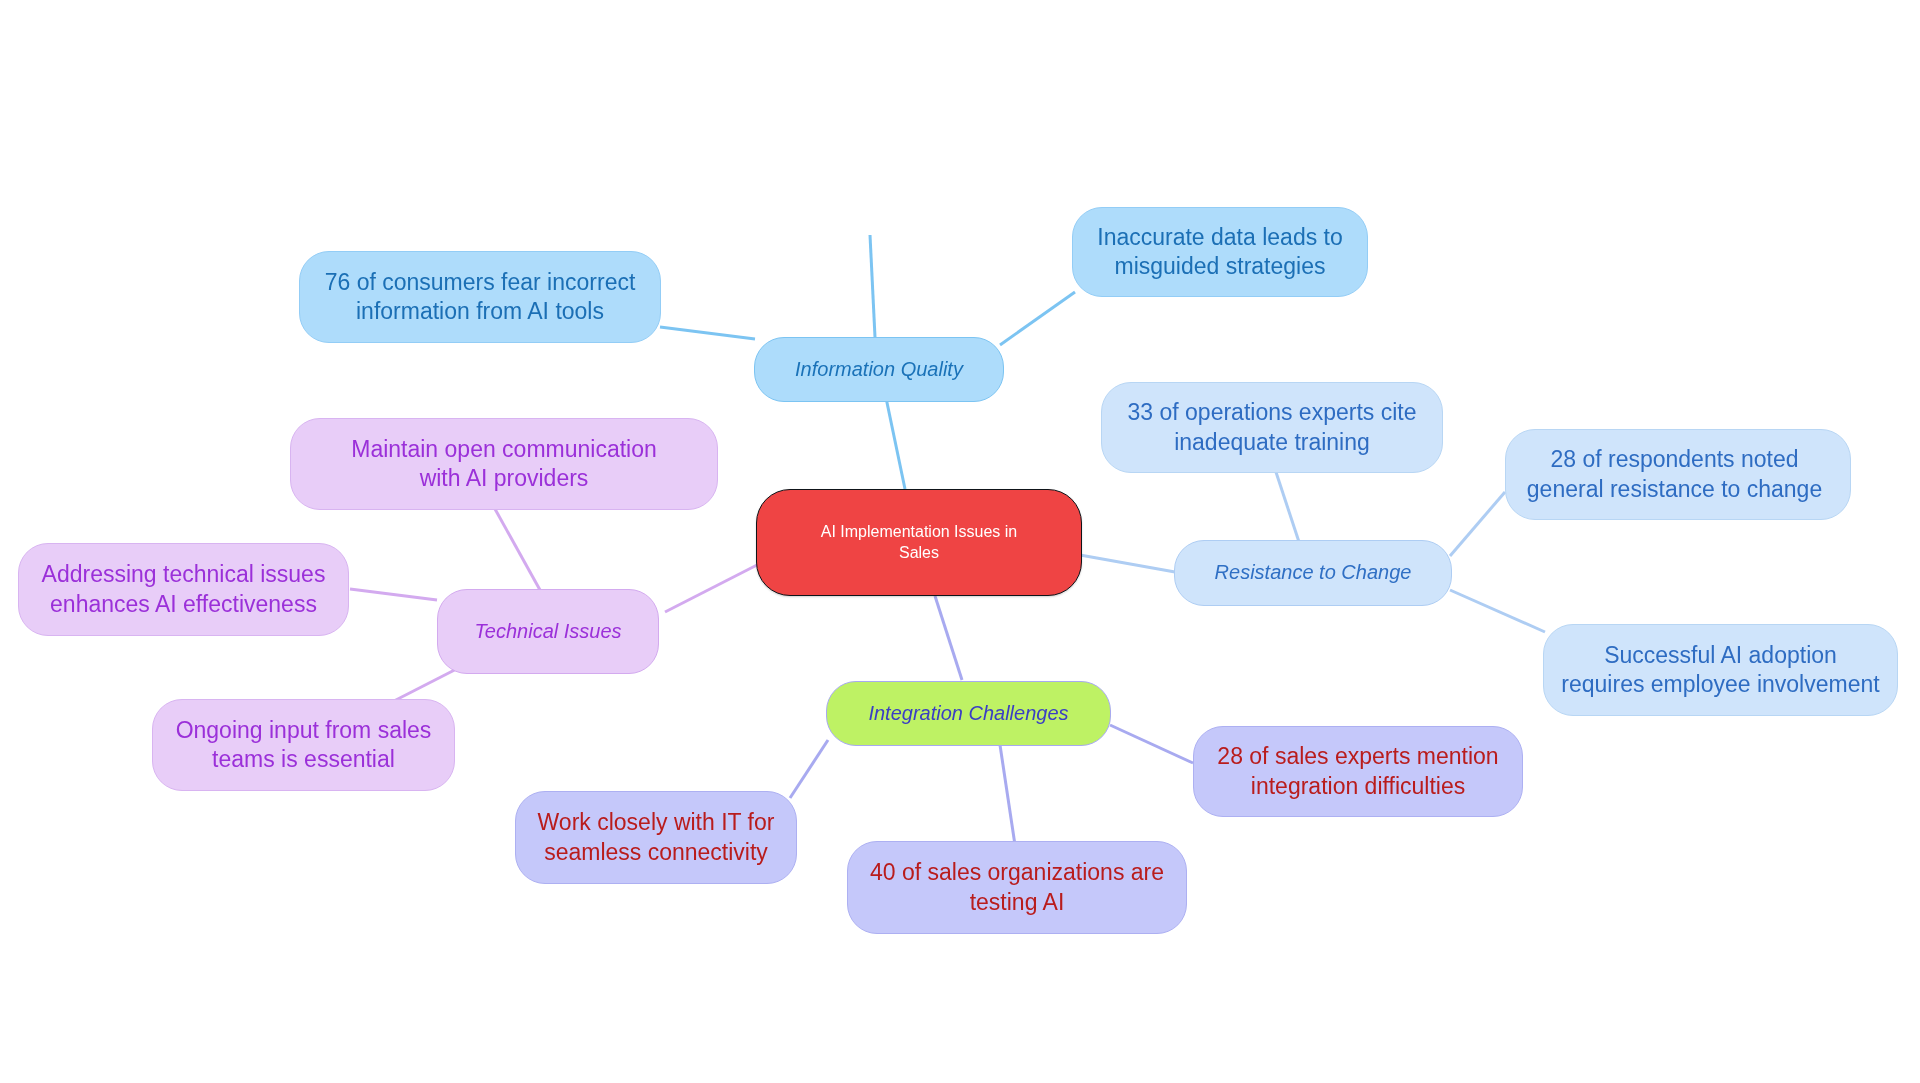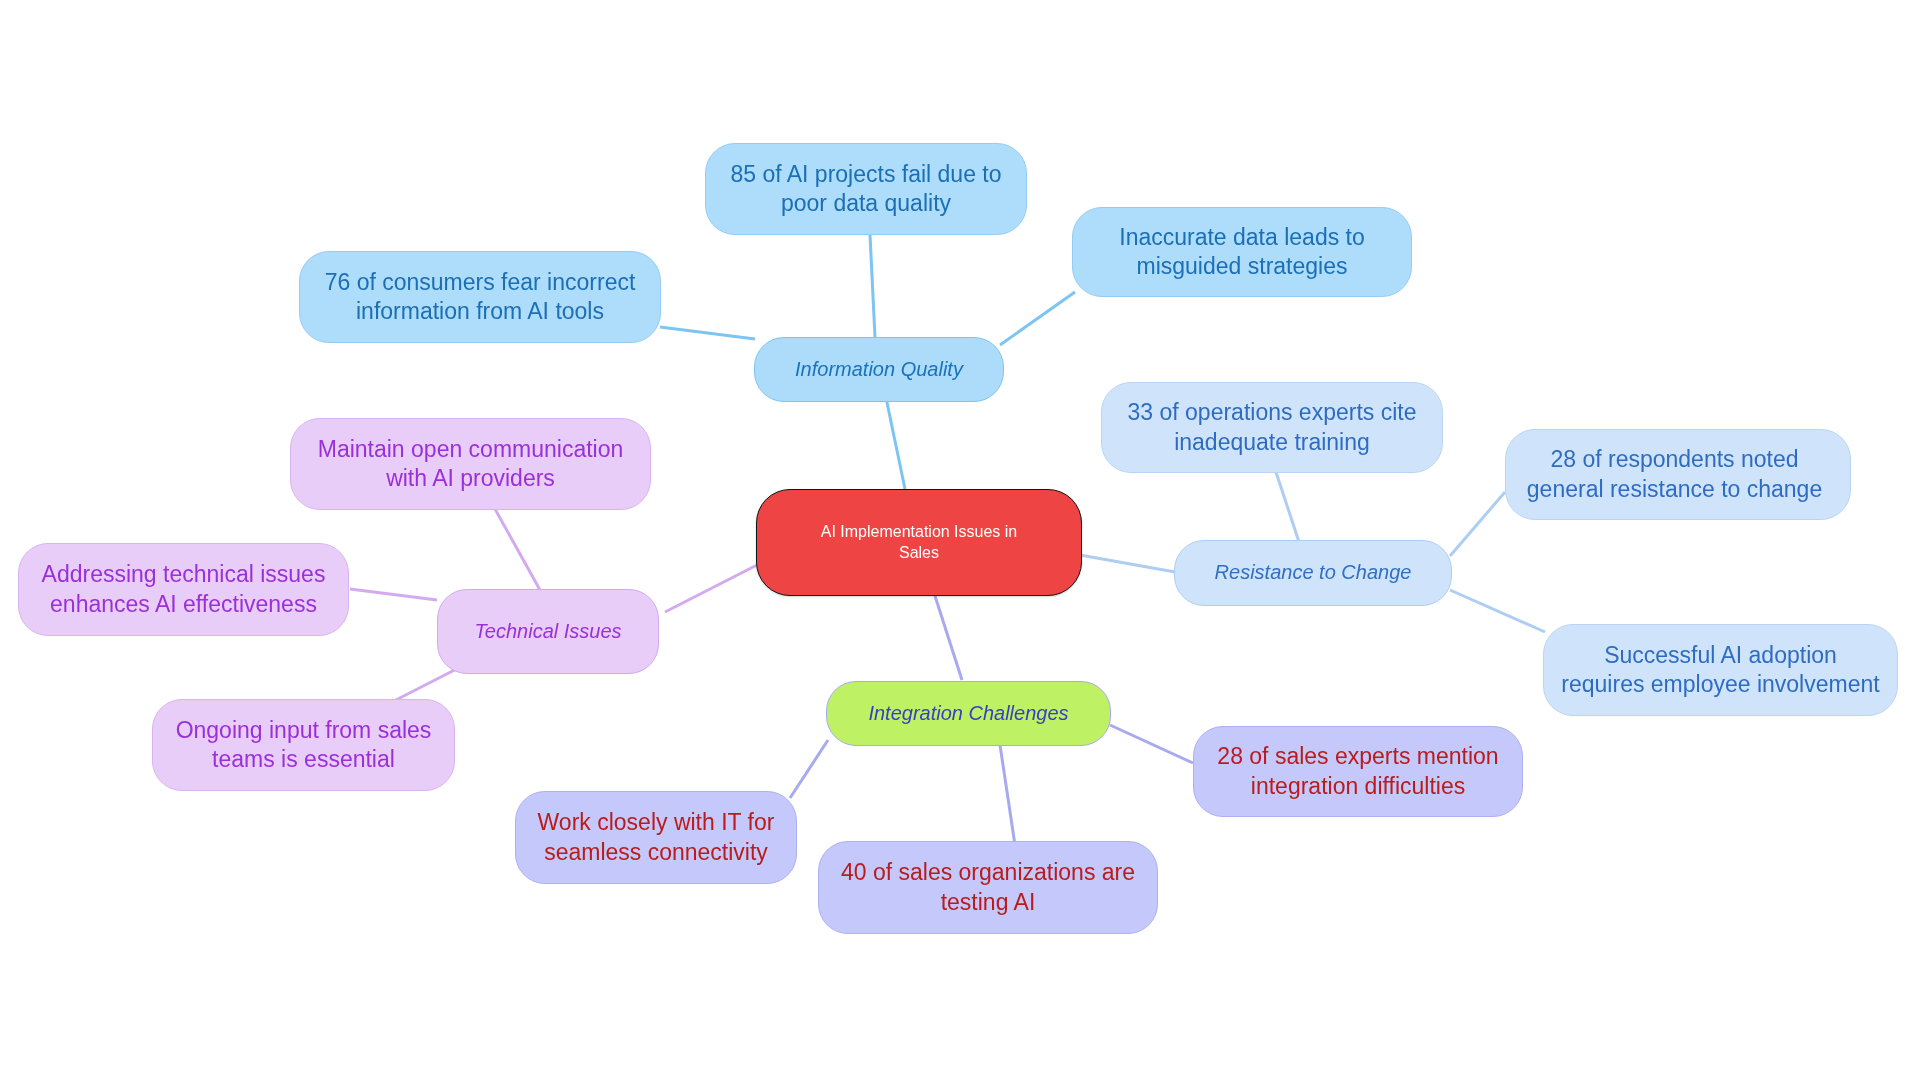--- a/index.html
+++ b/index.html
@@ -103,29 +103,25 @@
   </svg>
 
   <div class="node node-root" style="left:756px; top:489px; width:326px; height:107px;">
     <span>AI Implementation Issues in
 Sales</span>
   </div>
 
   <div class="node node-branch t-sky" style="left:754px; top:337px; width:250px; height:65px;">
     <span>Information Quality</span>
   </div>
-  <div class="node node-leaf t-sky-leaf" style="left:705px; top:143px; width:322px; height:92px;">
-    <span>85 of AI projects fail due to
-poor data quality</span>
-  </div>
   <div class="node node-leaf t-sky-leaf" style="left:299px; top:251px; width:362px; height:92px;">
     <span>76 of consumers fear incorrect
 information from AI tools</span>
   </div>
-  <div class="node node-leaf t-sky-leaf" style="left:1072px; top:207px; width:340px; height:90px;">
+  <div class="node node-leaf t-sky-leaf" style="left:1072px; top:207px; width:296px; height:90px;">
     <span>Inaccurate data leads to
 misguided strategies</span>
   </div>
 
   <div class="node node-branch t-blue" style="left:1174px; top:540px; width:278px; height:66px;">
     <span>Resistance to Change</span>
   </div>
   <div class="node node-leaf t-blue-leaf" style="left:1101px; top:363px; width:342px; height:91px;">
     <span>33 of operations experts cite
 inadequate training</span>
@@ -139,33 +135,33 @@
 requires employee involvement</span>
   </div>
 
   <div class="node node-branch t-peri" style="left:826px; top:681px; width:285px; height:65px;">
     <span>Integration Challenges</span>
   </div>
   <div class="node node-leaf t-peri-leaf" style="left:1193px; top:726px; width:330px; height:91px;">
     <span>28 of sales experts mention
 integration difficulties</span>
   </div>
-  <div class="node node-leaf t-peri-leaf" style="left:818px; top:841px; width:340px; height:93px;padding-left:16px;">
+  <div class="node node-leaf t-peri-leaf" style="left:847px; top:841px; width:340px; height:93px;padding-left:16px;">
     <span>40 of sales organizations are
 testing AI</span>
   </div>
   <div class="node node-leaf t-peri-leaf" style="left:515px; top:791px; width:282px; height:93px;">
     <span>Work closely with IT for
 seamless connectivity</span>
   </div>
 
   <div class="node node-branch t-violet" style="left:437px; top:589px; width:222px; height:85px;">
     <span>Technical Issues</span>
   </div>
-  <div class="node node-leaf t-violet-leaf" style="left:290px; top:418px; width:361px; height:92px;">
+  <div class="node node-leaf t-violet-leaf" style="left:290px; top:418px; width:428px; height:92px;">
     <span>Maintain open communication
 with AI providers</span>
   </div>
   <div class="node node-leaf t-violet-leaf" style="left:18px; top:543px; width:331px; height:93px;">
     <span>Addressing technical issues
 enhances AI effectiveness</span>
   </div>
   <div class="node node-leaf t-violet-leaf" style="left:152px; top:699px; width:303px; height:92px;">
     <span>Ongoing input from sales
 teams is essential</span>

